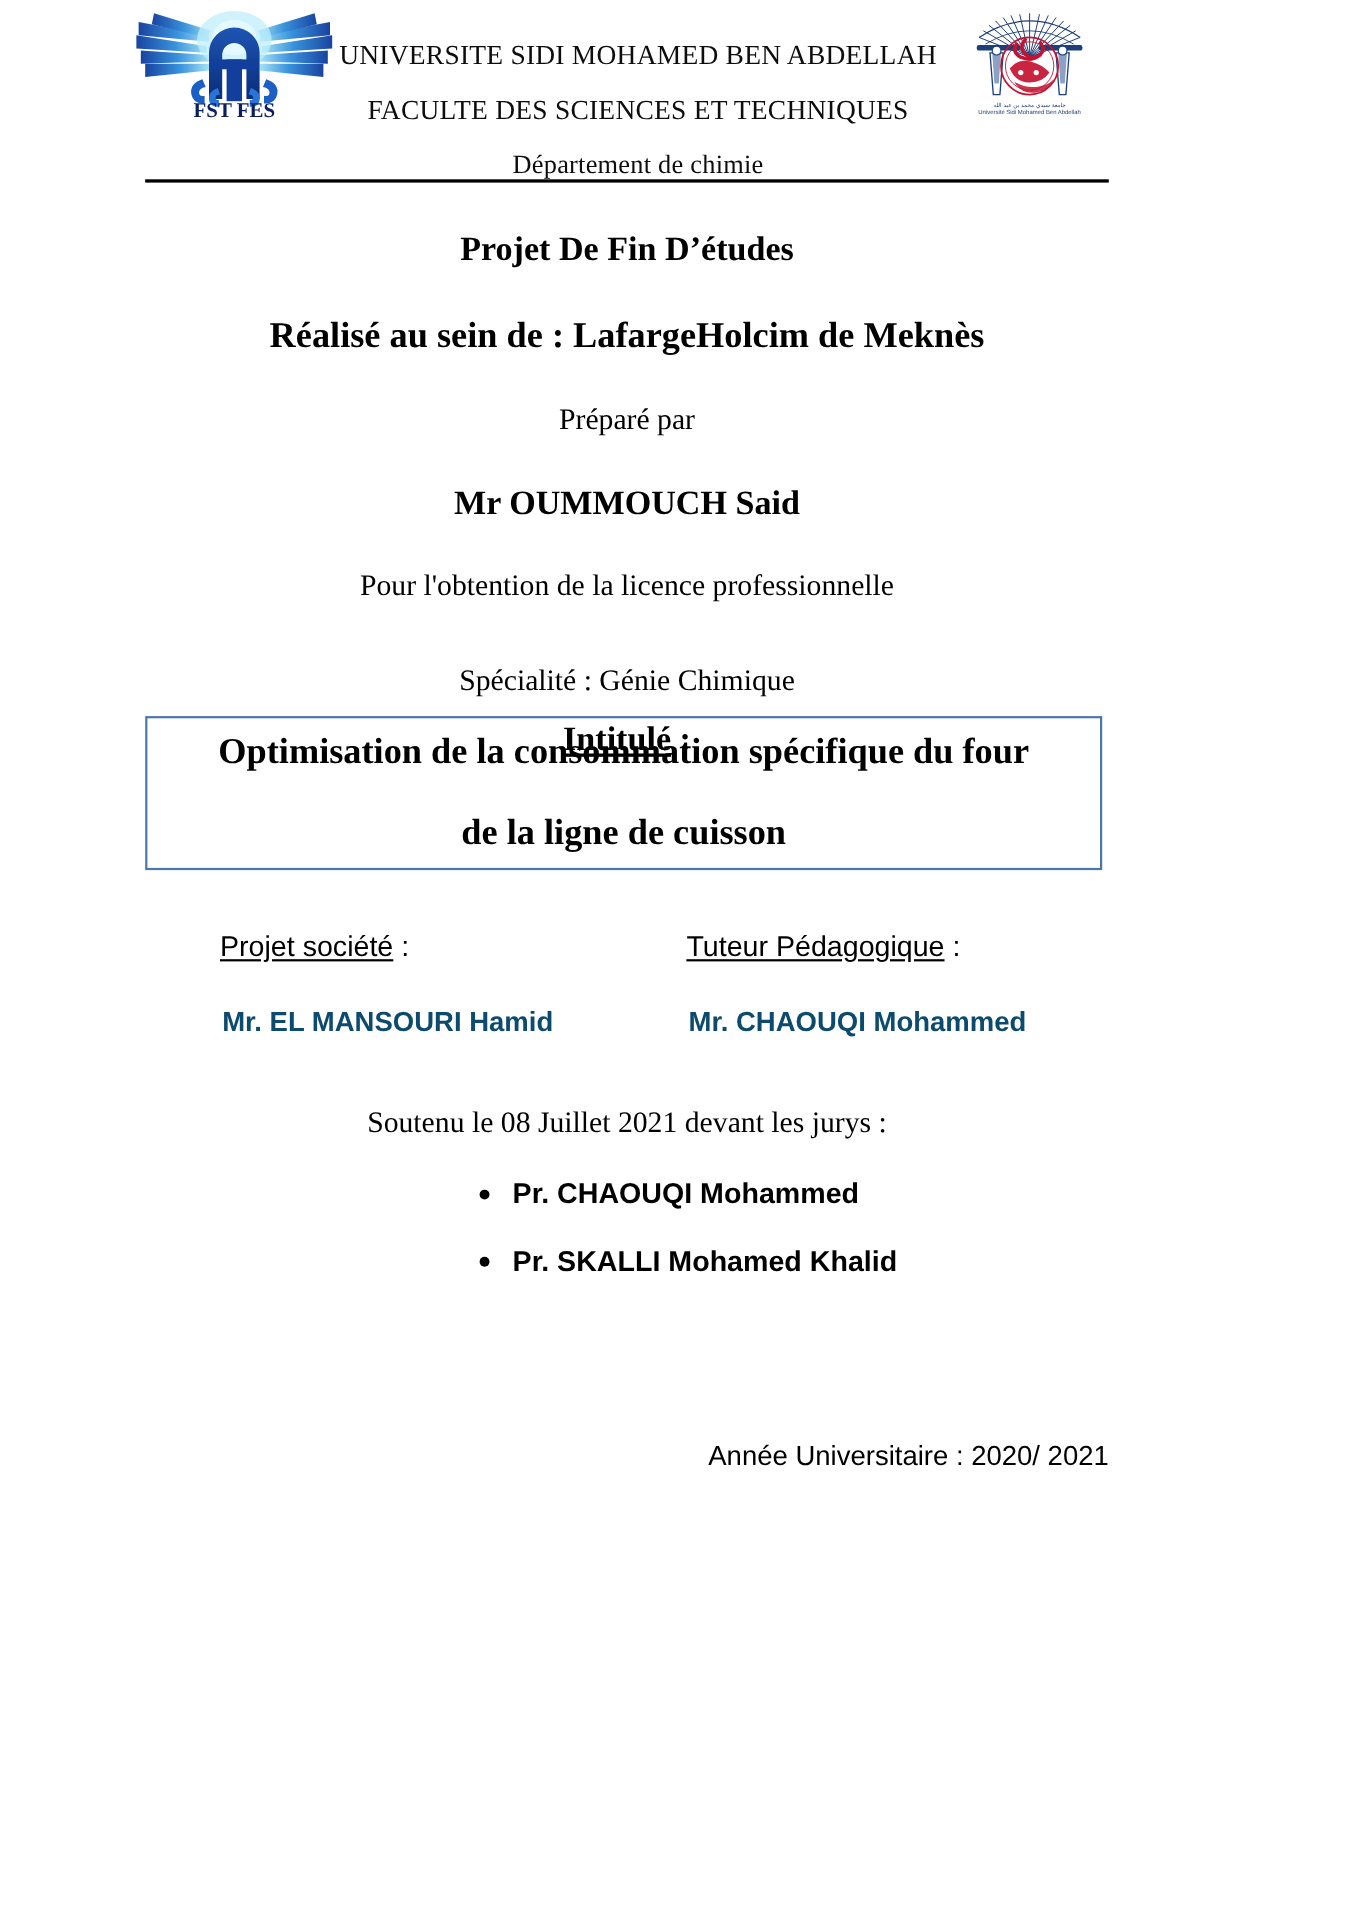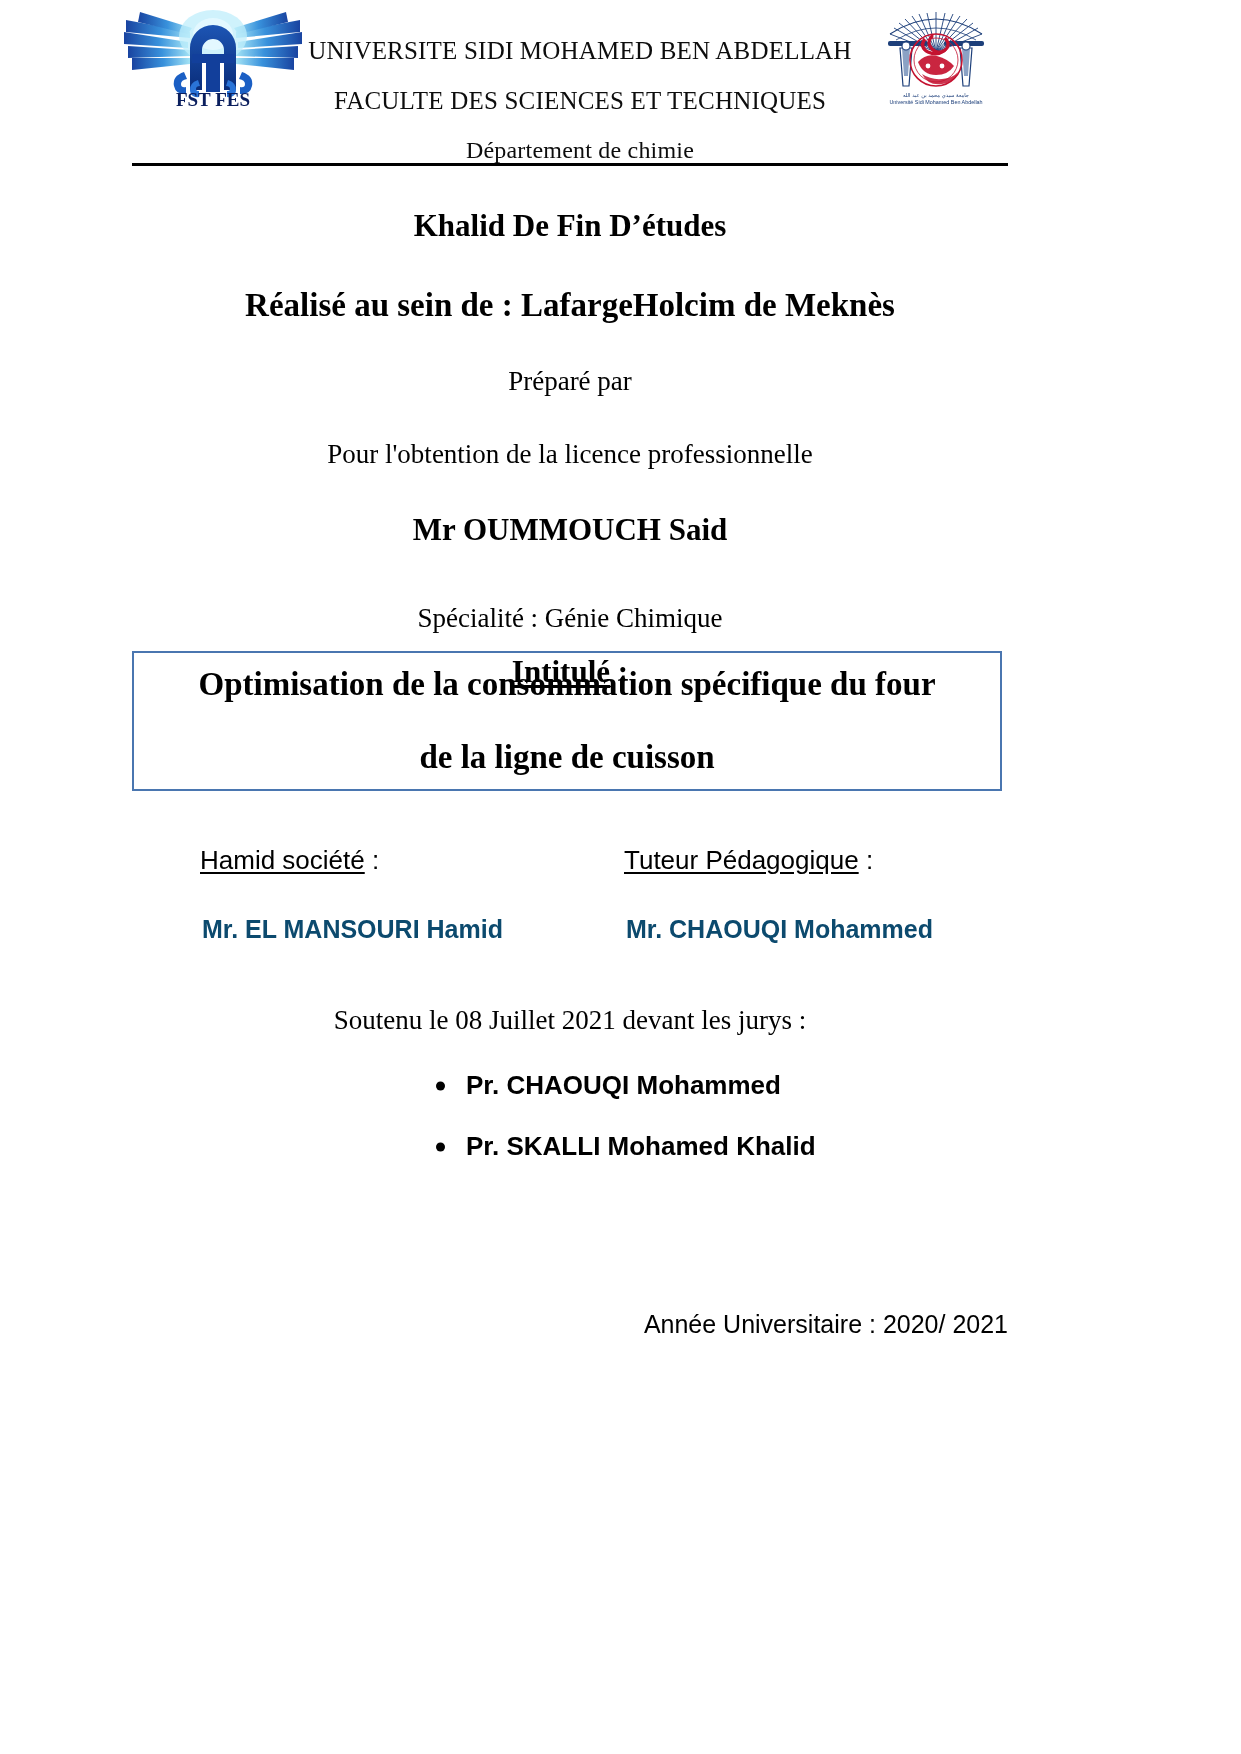--- a/index.html
+++ b/index.html
@@ -357,46 +357,46 @@
 
         <text x="70" y="93" text-anchor="middle" font-family="DejaVu Sans, sans-serif" font-size="5.2" fill="#1d3f7a">جامعة سيدي محمد بن عبد الله</text>
         <text x="70" y="100" text-anchor="middle" font-family="Liberation Sans, sans-serif" font-size="5.4" fill="#1d3f7a">Université Sidi Mohamed Ben Abdellah</text>
       </svg>
     </div>
   </div>
 
   <div class="rule"></div>
 
   <div class="body-block">
-    <div class="ln t-pfe">Khalid De Fin D’études</div>
+    <div class="ln t-pfe">Projet De Fin D’études</div>
 
     <div class="ln t-realise">Réalisé au sein de : LafargeHolcim de Meknès</div>
 
     <div class="ln t-prepare">Préparé par</div>
 
+    <div class="ln t-author">Mr OUMMOUCH Said</div>
+
     <div class="ln t-licence">Pour l'obtention de la licence professionnelle</div>
-
-    <div class="ln t-author">Mr OUMMOUCH Said</div>
 
     <div class="ln t-specialite">Spécialité : Génie Chimique</div>
 
     <div class="ln t-intitule">
       <span class="u">Intitulé</span><span> :</span>
     </div>
   </div>
 
   <div class="title-box">
     <div class="tb-line l1">Optimisation de la consommation spécifique du four</div>
     <div class="tb-line l2">de la ligne de cuisson</div>
   </div>
 
   <div class="tutors">
     <div class="tutor-head-row">
       <div class="tut-head left">
-        <span class="u">Hamid société</span><span> :</span>
+        <span class="u">Projet société</span><span> :</span>
       </div>
       <div class="tut-head right">
         <span class="u">Tuteur Pédagogique</span><span> :</span>
       </div>
     </div>
     <div class="tutor-name-row">
       <div class="tut-name left">Mr. EL MANSOURI Hamid</div>
       <div class="tut-name right">Mr. CHAOUQI Mohammed</div>
     </div>
   </div>

